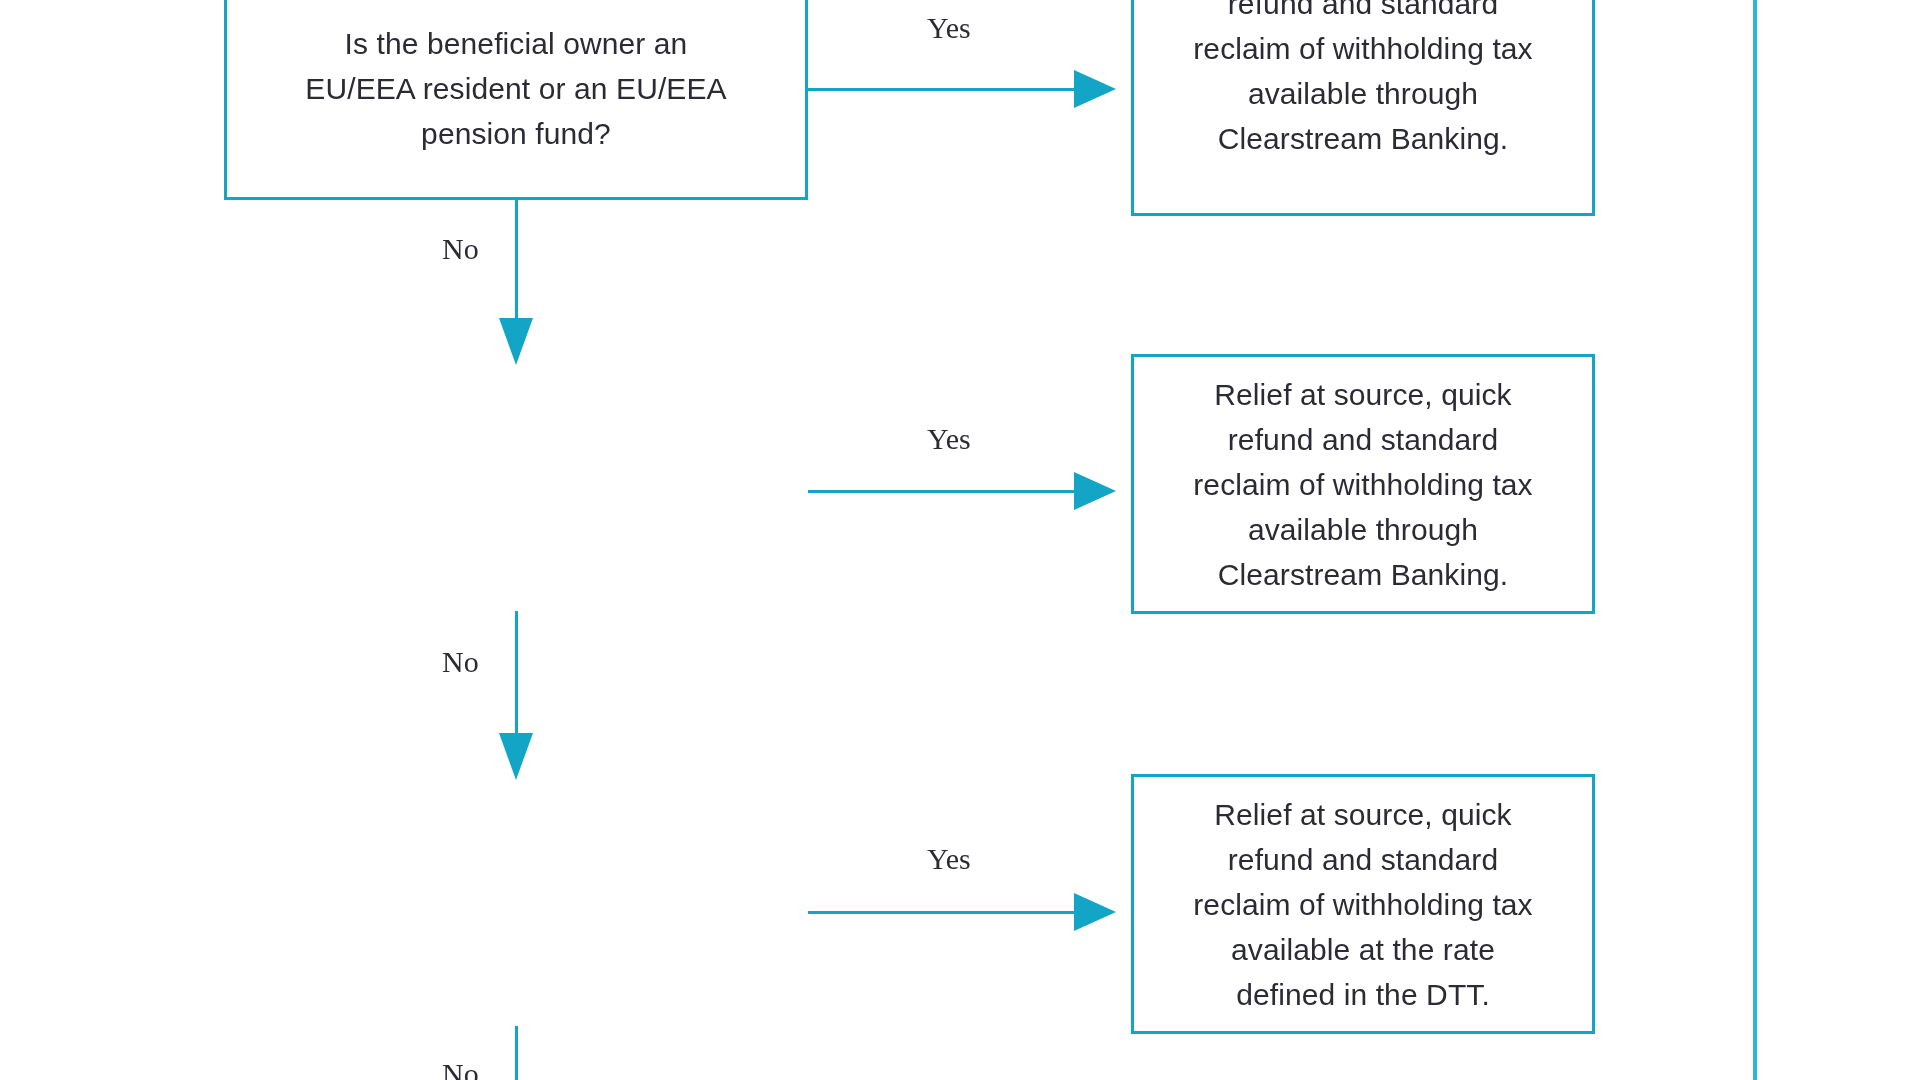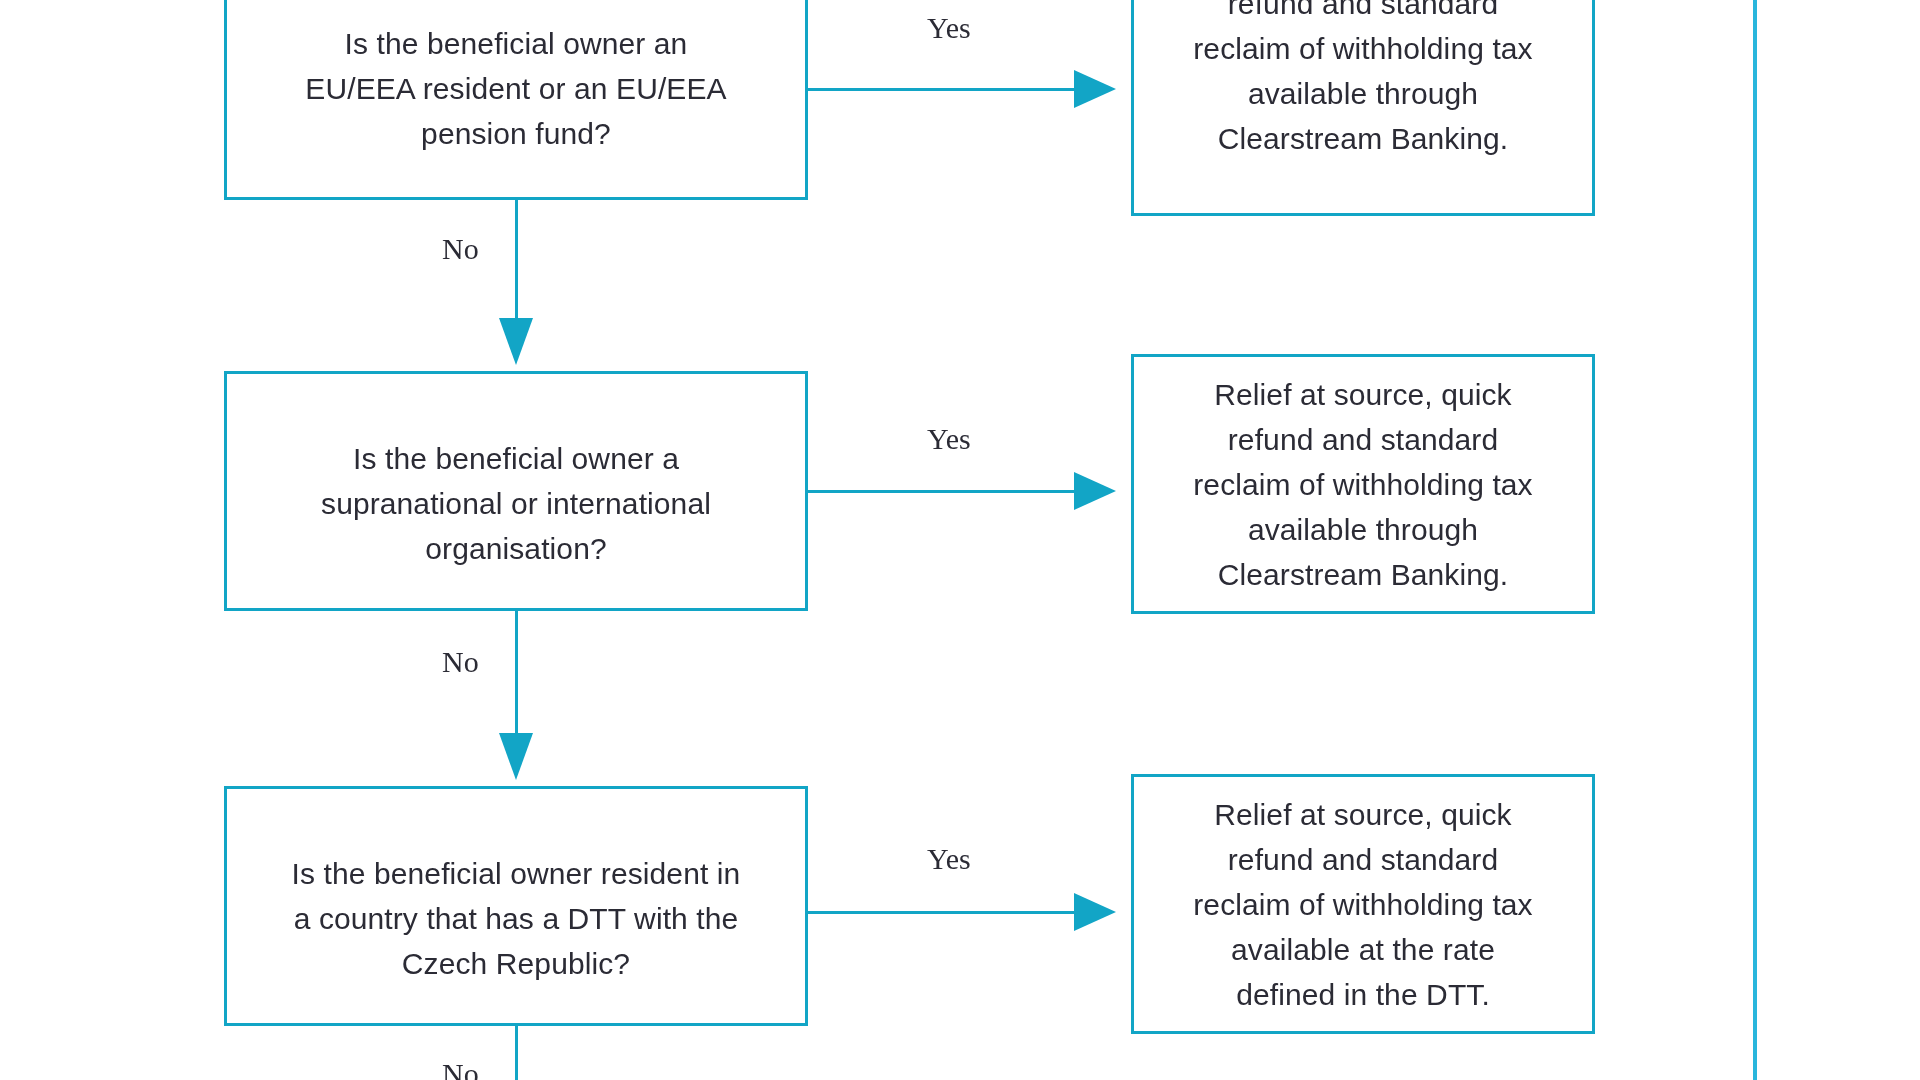--- a/index.html
+++ b/index.html
@@ -119,25 +119,20 @@
     <div class="arrow-right" style="left:1074px; top:70px;"></div>
   </div>
   <div class="edge-label" style="left:927px; top:10px;">Yes</div>
 
   <div class="conn">
     <div class="conn-line-v" style="left:515px; top:200px; height:135px;"></div>
     <div class="arrow-down" style="left:499px; top:318px;"></div>
   </div>
   <div class="edge-label" style="left:442px; top:231px;">No</div>
 
-  <div class="node decision" style="left:224px; top:371px; width:584px; height:240px;">
-    <span class="node-text">Is the beneficial owner a
-supranational or international
-organisation?</span>
-  </div>
 
   <div class="node outcome" style="left:1131px; top:354px; width:464px; height:260px;">
     <span class="node-text">Relief at source, quick
 refund and standard
 reclaim of withholding tax
 available through
 Clearstream Banking.</span>
   </div>
 
   <div class="conn">
@@ -145,25 +140,20 @@
     <div class="arrow-right" style="left:1074px; top:472px;"></div>
   </div>
   <div class="edge-label" style="left:927px; top:421px;">Yes</div>
 
   <div class="conn">
     <div class="conn-line-v" style="left:515px; top:611px; height:139px;"></div>
     <div class="arrow-down" style="left:499px; top:733px;"></div>
   </div>
   <div class="edge-label" style="left:442px; top:644px;">No</div>
 
-  <div class="node decision" style="left:224px; top:786px; width:584px; height:240px;">
-    <span class="node-text">Is the beneficial owner resident in
-a country that has a DTT with the
-Czech Republic?</span>
-  </div>
 
   <div class="node outcome" style="left:1131px; top:774px; width:464px; height:260px;">
     <span class="node-text">Relief at source, quick
 refund and standard
 reclaim of withholding tax
 available at the rate
 defined in the DTT.</span>
   </div>
 
   <div class="conn">

